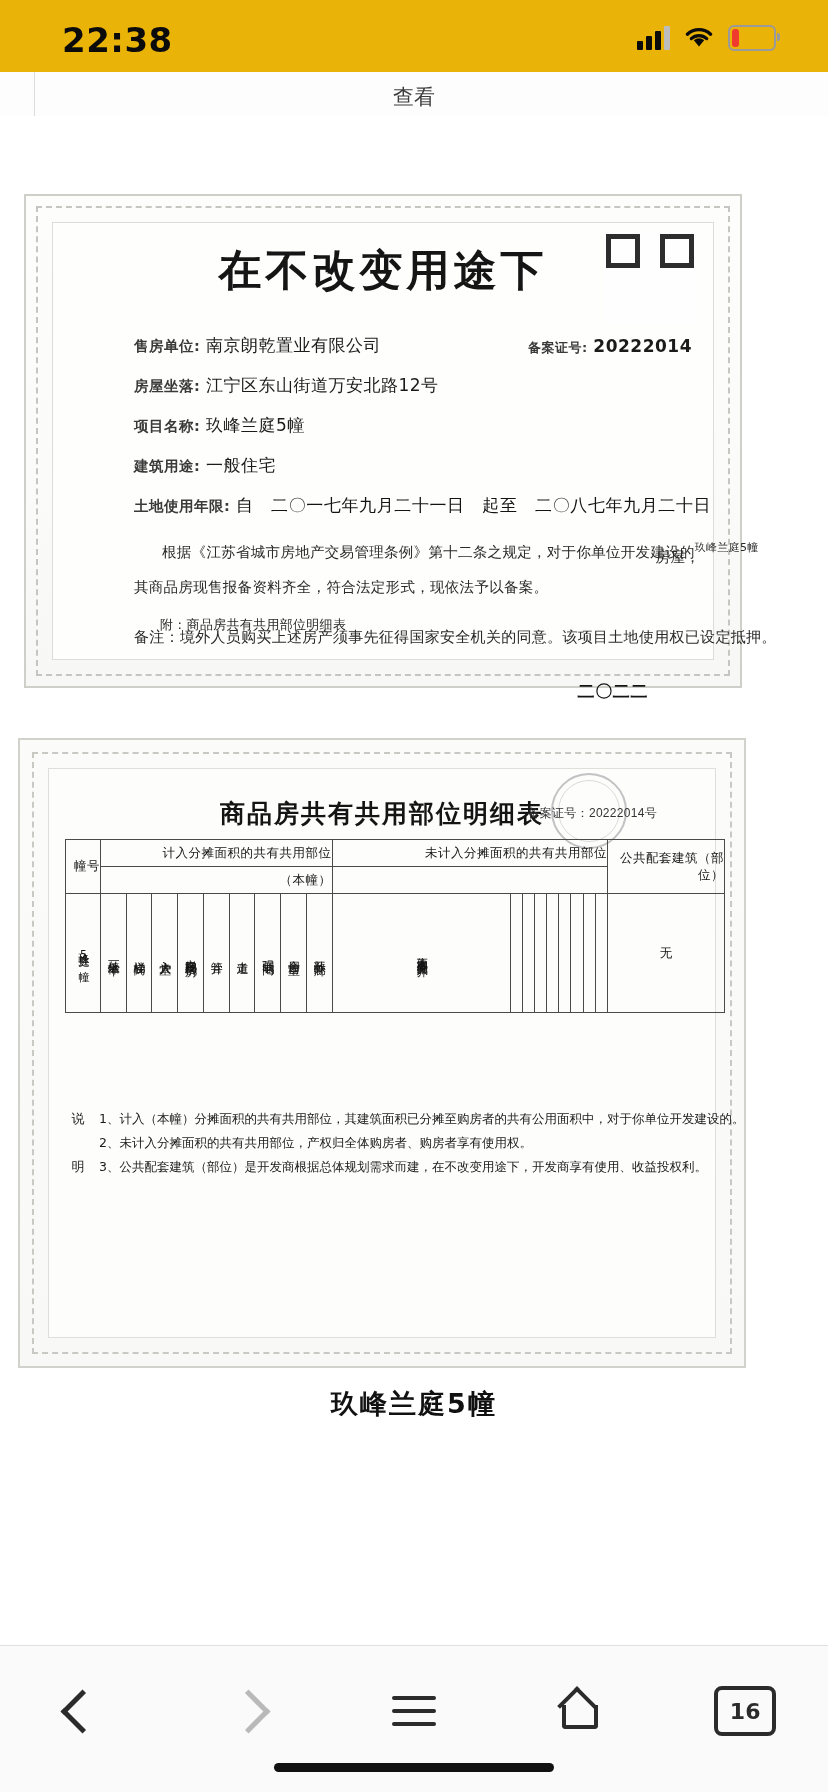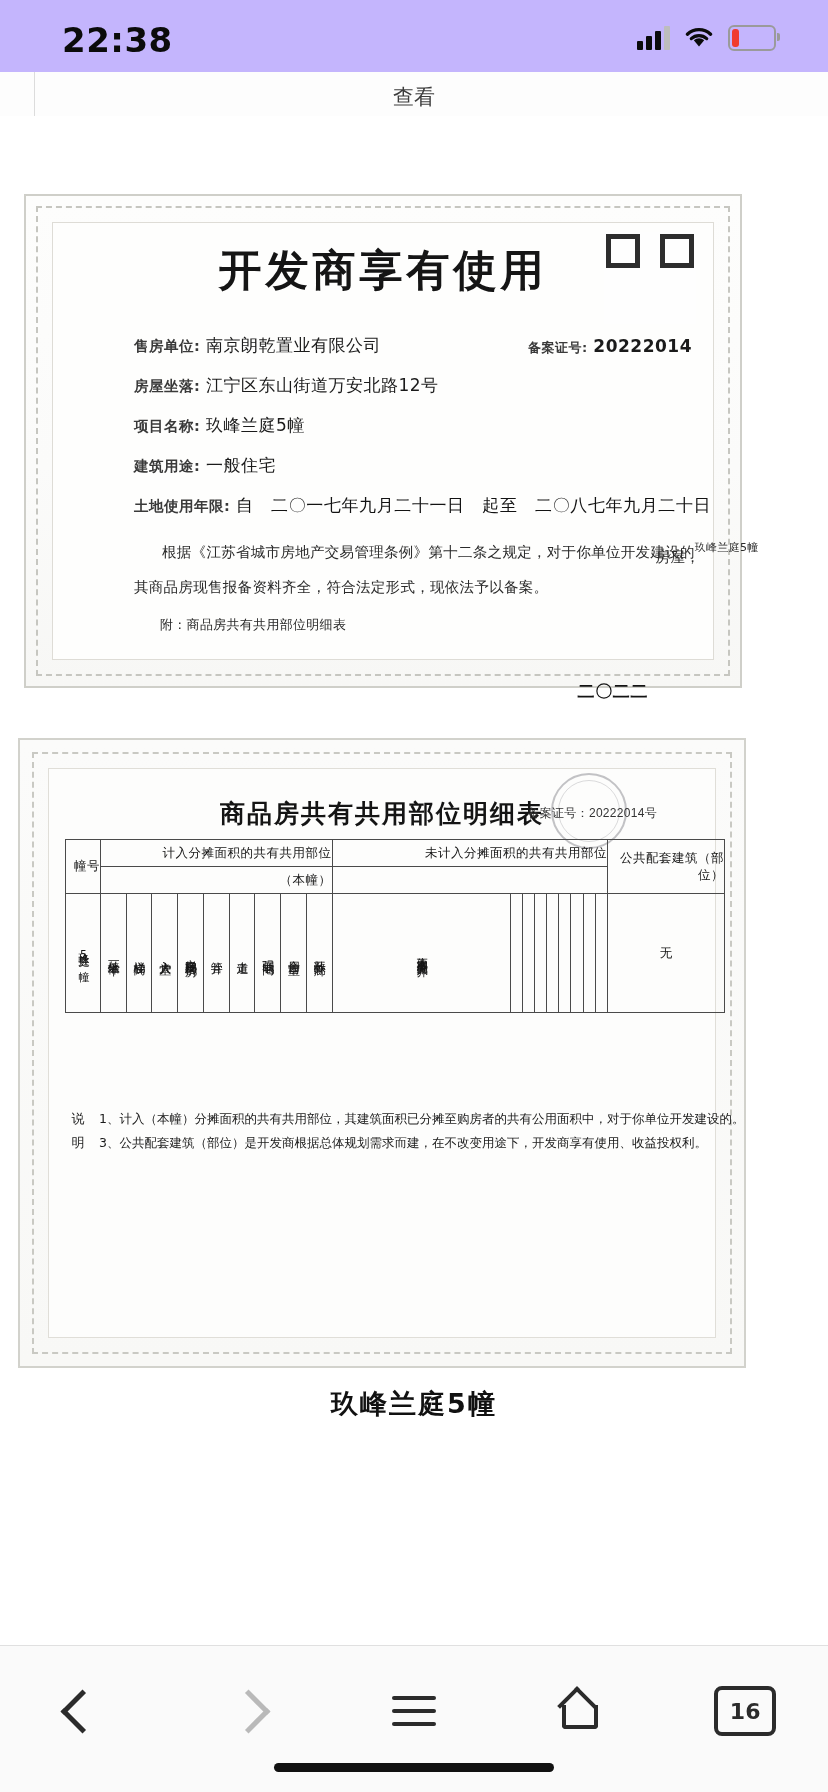--- a/index.html
+++ b/index.html
@@ -6,21 +6,21 @@
   html,body{margin:0;padding:0;}
   body{
     width:828px;height:1792px;overflow:hidden;
     background:#ffffff;
     font-family:"Liberation Sans","DejaVu Sans",sans-serif;
     -webkit-font-smoothing:antialiased;
   }
   .phone{position:relative;width:828px;height:1792px;background:#fff;overflow:hidden;}
 
   
-  .statusbar{position:absolute;left:0;top:0;width:828px;height:72px;background:#c4b5fd;}
+  .statusbar{position:absolute;left:0;top:0;width:828px;height:72px;background:#eab308;}
   .sb-time{position:absolute;left:62px;top:20px;font-size:34px;font-weight:700;letter-spacing:0.5px;color:#0b0b0b;font-family:"DejaVu Sans",sans-serif;}
   .sb-right{position:absolute;right:52px;top:22px;display:flex;align-items:center;gap:14px;height:32px;}
   .bars{display:flex;align-items:flex-end;gap:3px;height:24px;}
   .bars i{display:block;width:6px;background:#0b0b0b;border-radius:1px;}
   .bars i:nth-child(1){height:9px;}
   .bars i:nth-child(2){height:14px;}
   .bars i:nth-child(3){height:19px;}
   .bars i:nth-child(4){height:24px;background:#bdbdbd;}
   .wifi{width:30px;height:24px;position:relative;}
   .batt{width:44px;height:22px;border:2px solid #9a9a9a;border-radius:6px;position:relative;}
@@ -155,21 +155,21 @@
     <div class="tb-label">查看</div>
   </div>
 
   <div class="content">
 
     <div class="cert">
       <div class="cert-inner"></div>
 
       <div class="qr"></div>
 
-      <div class="cert-title">开发商享有使用</div>
+      <div class="cert-title">在不改变用途下</div>
 
       <div class="frow" style="left:108px;top:138px;">
         <span class="flabel">售房单位:</span>
         <span class="fval">南京朗乾置业有限公司</span>
       </div>
       <div class="frow" style="right:48px;top:140px;">
         <span class="flabel fsmall">备案证号:</span>
         <span class="fval" style="font-weight:700;">20222014</span>
       </div>
 
@@ -194,20 +194,21 @@
       </div>
 
       <div class="para" style="left:136px;top:344px;">
         <span>根据《江苏省城市房地产交易管理条例》第十二条之规定，对于你单位开发建设的</span><span class="sup">玖峰兰庭5幢</span>
       </div>
       <div class="para" style="right:40px;top:352px;">房屋，</div>
 
       <div class="para" style="left:108px;top:382px;">其商品房现售报备资料齐全，符合法定形式，现依法予以备案。</div>
 
       <div class="para" style="left:134px;top:420px;font-size:13px;">附：商品房共有共用部位明细表</div>
+      <div class="para" style="left:108px;top:432px;font-size:15px;">备注：境外人员购买上述房产须事先征得国家安全机关的同意。该项目土地使用权已设定抵押。</div>
 
       <div class="bigtxt" style="right:92px;top:484px;font-weight:bold;">二〇二二</div>
 
       <div class="seal">
         <span class="ring"></span>
         <span class="sealtext">南京市江宁区住房和城乡建设局</span>
         <span class="star">★</span>
       </div>
     </div>
 
@@ -297,20 +298,24 @@
           </tr>
         </tbody>
           </table>
 
         <div class="notes">
           <div style="position:relative;">
             <span class="nk">说</span>
             <span class="nl"><span>1、</span><span>计入（本幢）分摊面积的共有共用部位，其建筑面积已分摊至购房者的共有公用面积中，对于你单位开发建设的。</span></span>
           </div>
           <div style="position:relative;">
+            <span class="nk"></span>
+            <span class="nl"><span>2、</span><span>未计入分摊面积的共有共用部位，产权归全体购房者、购房者享有使用权。</span></span>
+          </div>
+          <div style="position:relative;">
             <span class="nk">明</span>
             <span class="nl"><span>3、</span><span>公共配套建筑（部位）是开发商根据总体规划需求而建，在不改变用途下，开发商享有使用、收益投权利。</span></span>
           </div>
         </div>
 
       </div>
     </div>
 
     <div class="page3">
       <div class="p3-title">玖峰兰庭5幢</div>

